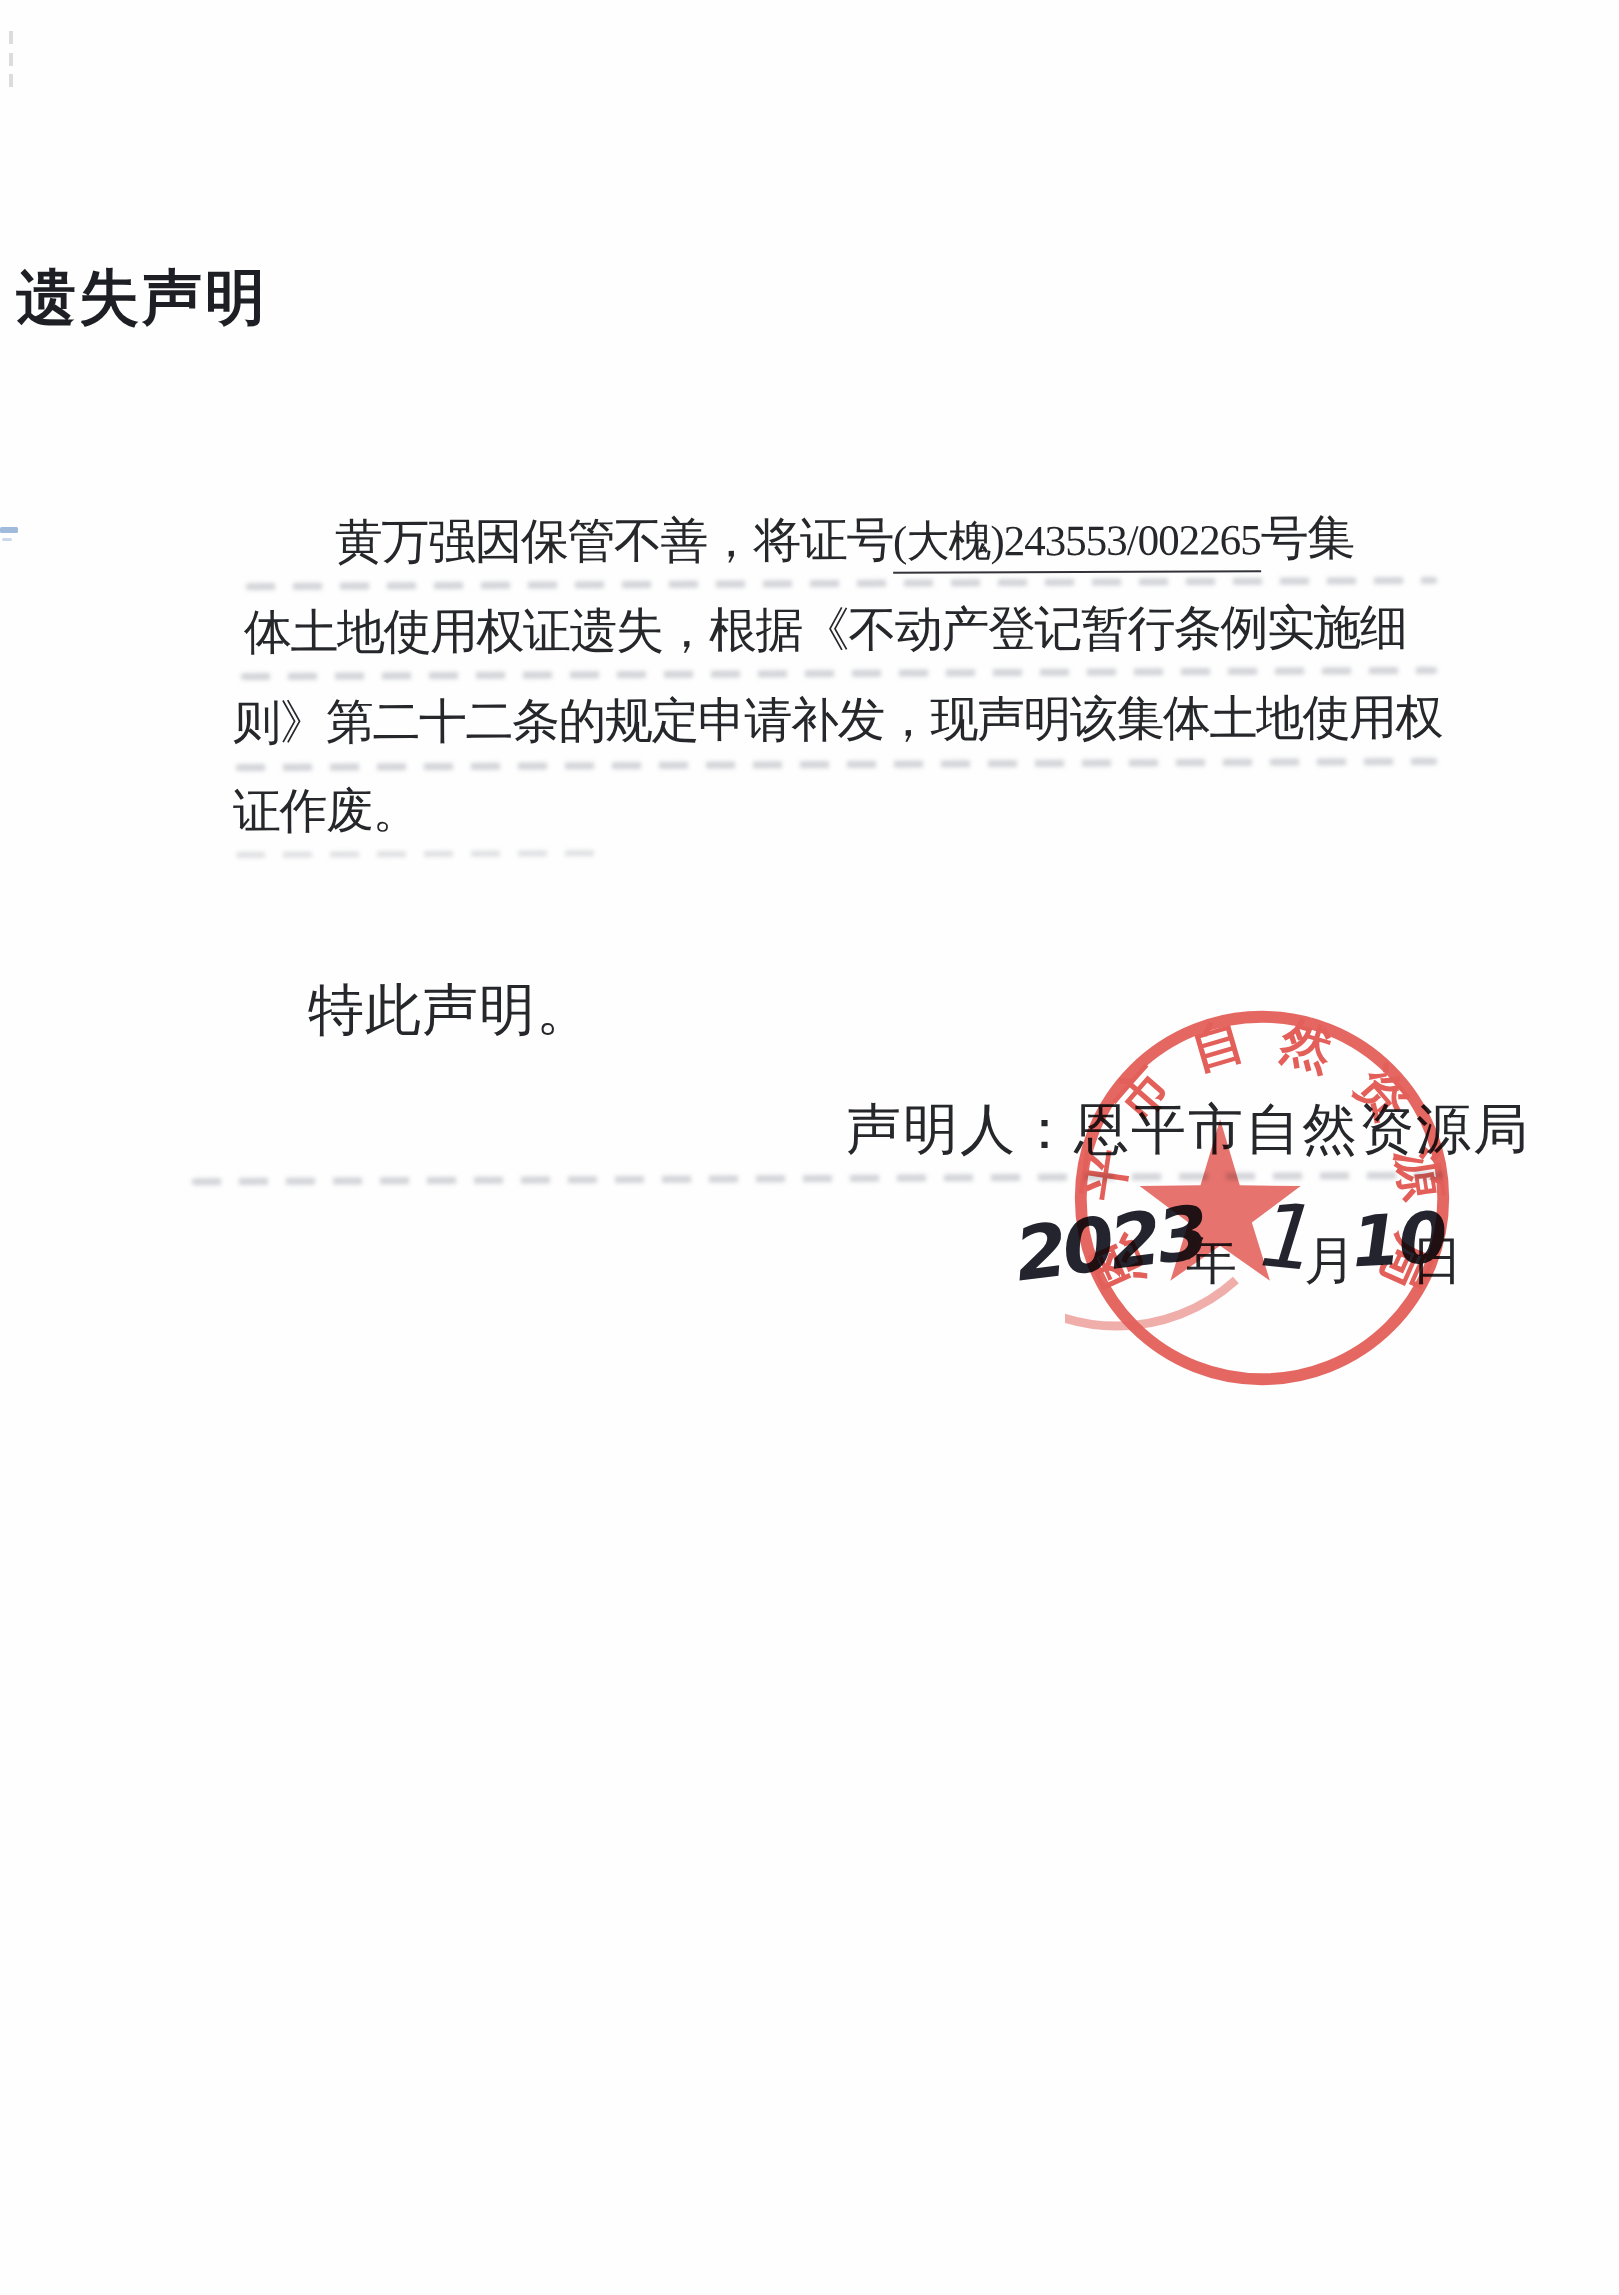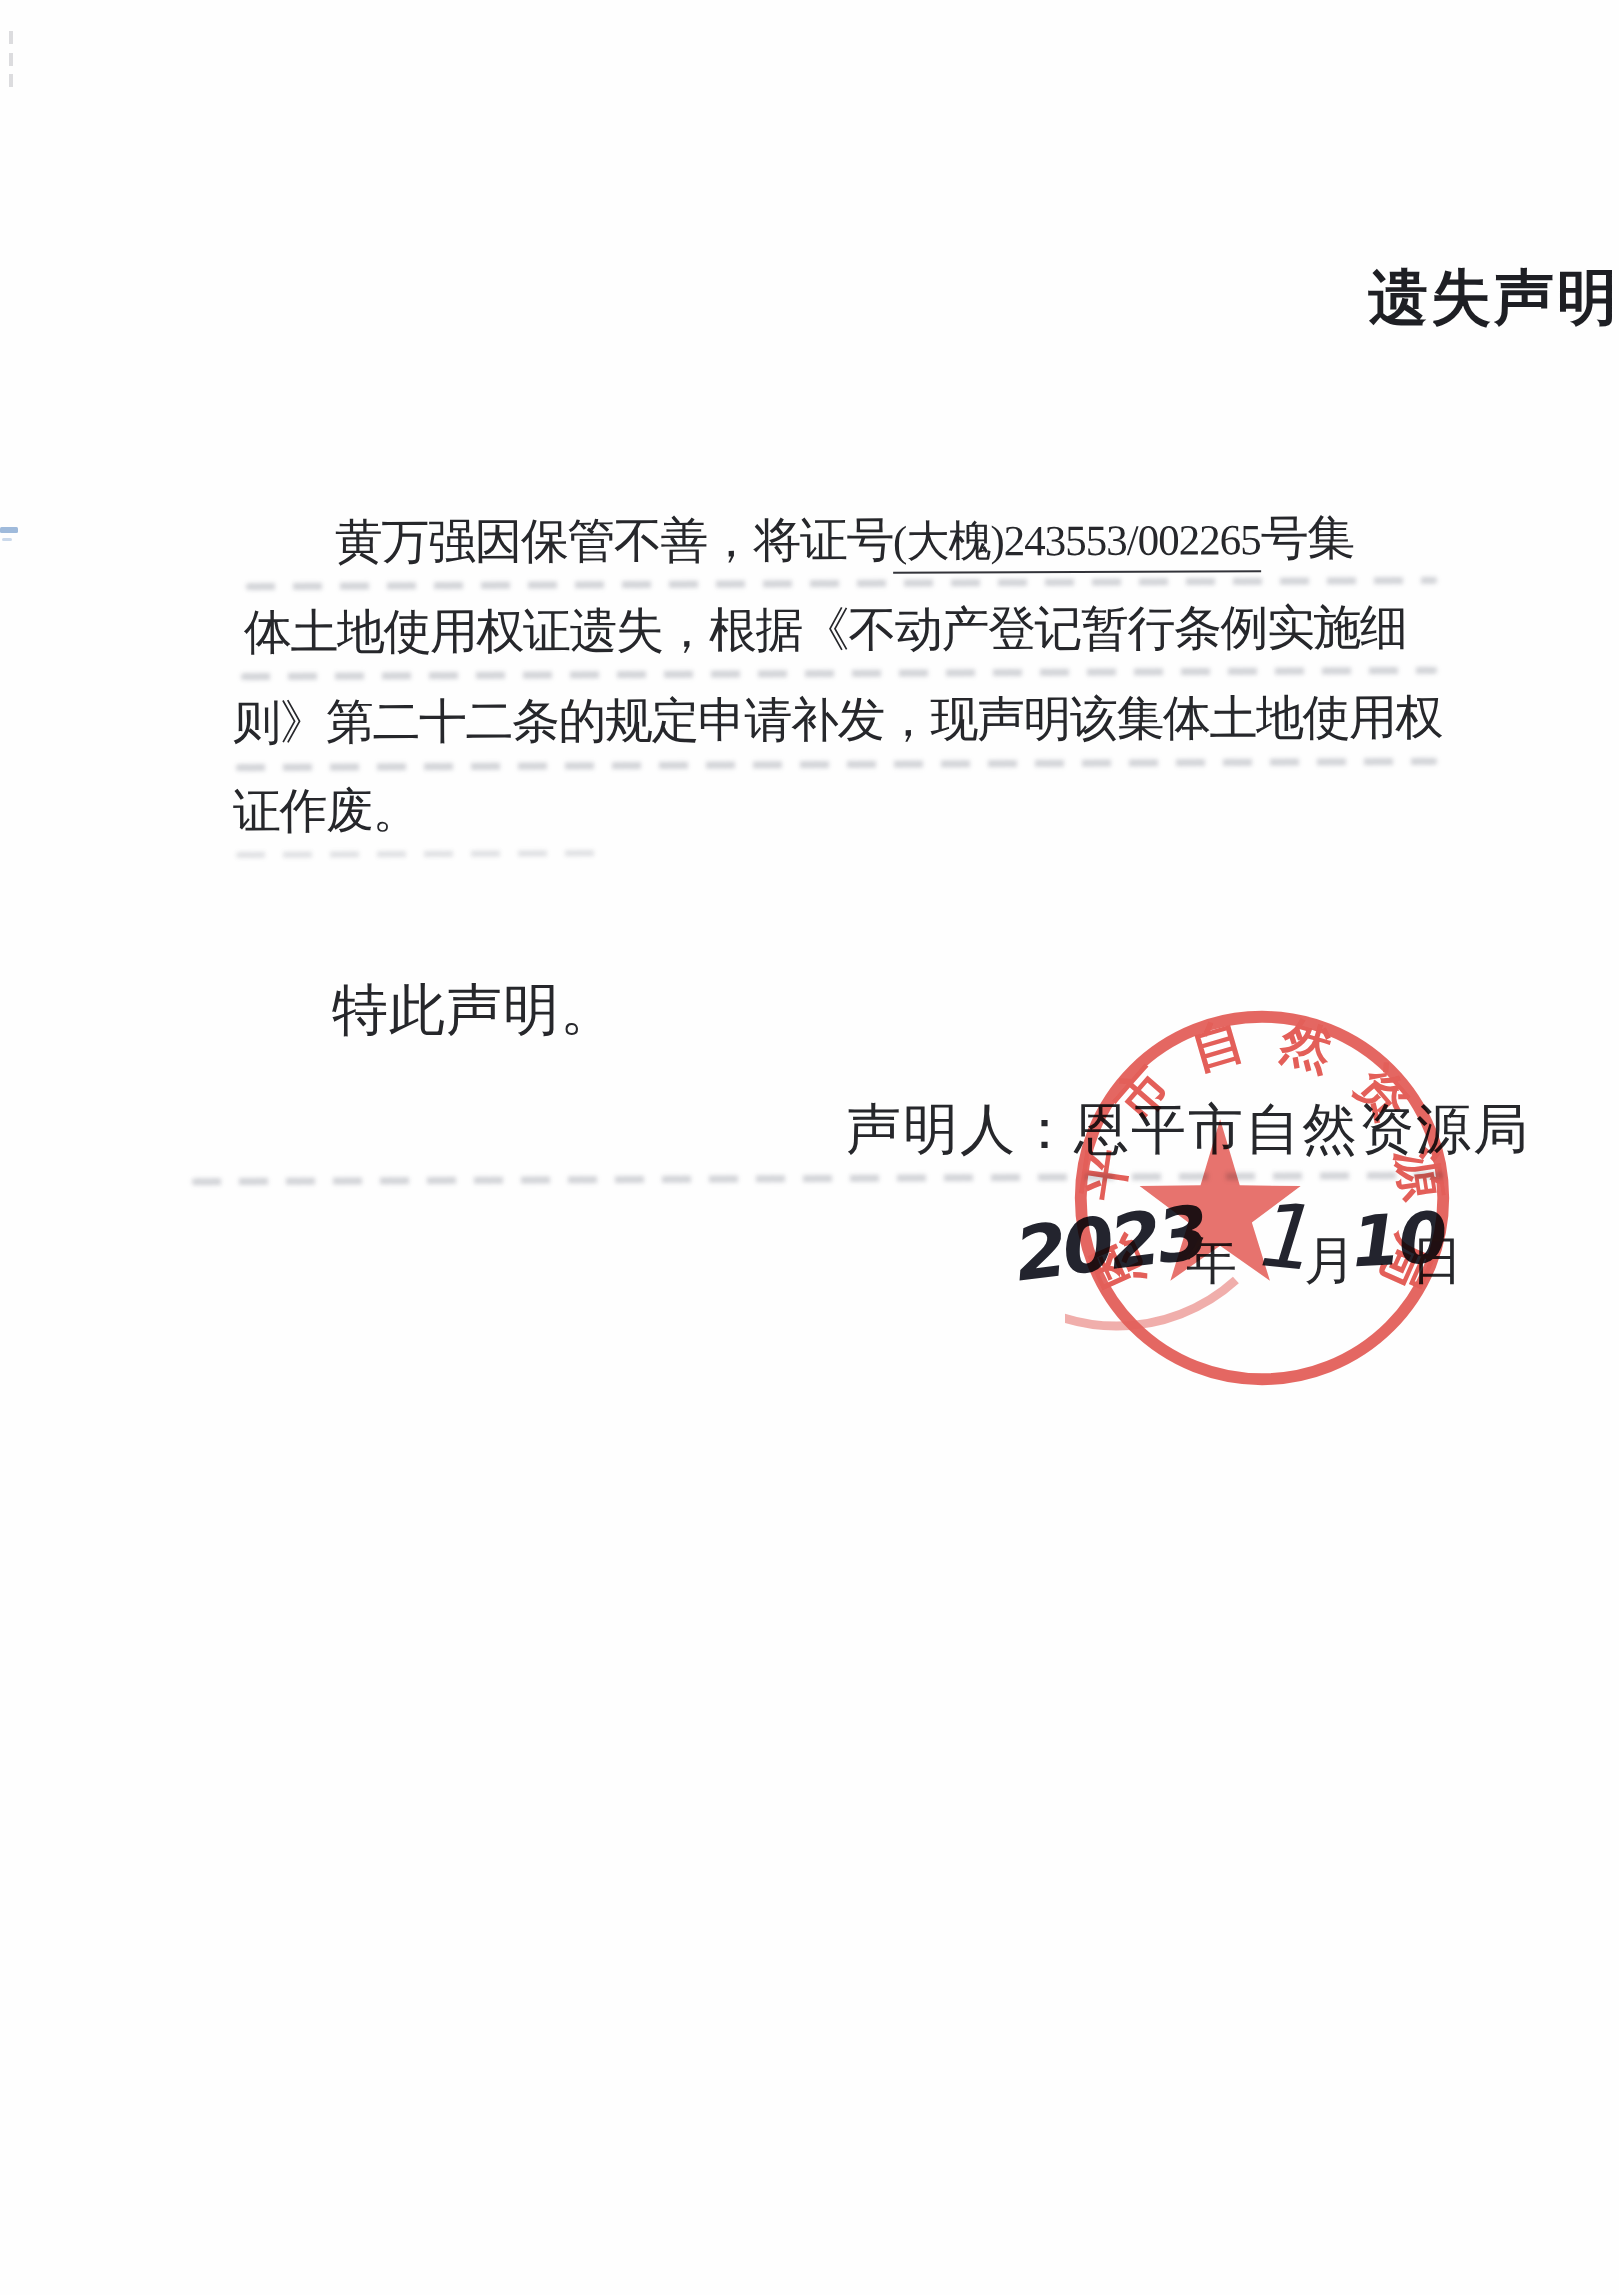--- a/index.html
+++ b/index.html
@@ -2,21 +2,21 @@
 <html style="font-size:7.9px"><head>
 <meta charset="utf-8">
 <style>
   html,body{margin:0;padding:0;background:#e8e8e8;}
   .page{
     position:relative; width:1620px; height:2295px; background:#fefefe;
     font-family:"Liberation Serif","DejaVu Serif",serif; color:#26272b; overflow:hidden;
   }
   .abs{position:absolute;}
   .title{
-    left:0; right:0; top:258px; text-align:right;
+    left:0; right:0; top:258px; text-align:left;
     font-size:60px; font-weight:700; letter-spacing:3px; color:#1e1f24;margin-left:16px;
   }
   .bodyline{
     font-size:48px; letter-spacing:-1.5px; white-space:nowrap; color:#26272b;
     transform:rotate(-0.25deg);
   }
   .num{font-size:43px; letter-spacing:-1px;}
   .cert{border-bottom:2.5px solid #33343a; padding-bottom:6.9px;}
   .closing{font-size:56px; letter-spacing:1px; color:#26272b;}
   .signature{font-size:55px; letter-spacing:2px; white-space:nowrap; color:#26272b;text-align:right;}
@@ -57,21 +57,21 @@
 
   <div class="abs title">遗失声明</div>
 
   <div class="abs bodyline" style="left:335px; top:508px;">
     <span>黄万强因保管不善，将证号</span><span class="num cert">(大槐)243553/002265</span><span>号集</span>
   </div>
   <div class="abs bodyline" style="left:244px; top:598px;">体土地使用权证遗失，根据《不动产登记暂行条例实施细</div>
   <div class="abs bodyline" style="left:233px; top:688px;">则》第二十二条的规定申请补发，现声明该集体土地使用权</div>
   <div class="abs bodyline" style="left:233px; top:779px;">证作废。</div>
 
-  <div class="abs closing" style="left:332px; top:973px;">特此声明。</div>
+  <div class="abs closing" style="left:308px; top:973px;">特此声明。</div>
 
   <div class="abs signature" style="left:846px; top:1093px;">
     <span>声明人：</span><span>恩平市自然资源局</span>
   </div>
 
   <div class="abs hand hand-year" style="left:1015px; top:1200px;">2023</div>
   <div class="abs dateunit" style="left:1185px; top:1226px;">年</div>
   <div class="abs hand hand-month" style="left:1261px; top:1185px;">1</div>
   <div class="abs dateunit" style="left:1304px; top:1226px;">月</div>
   <div class="abs hand hand-day" style="left:1352px; top:1199px;">10</div>

